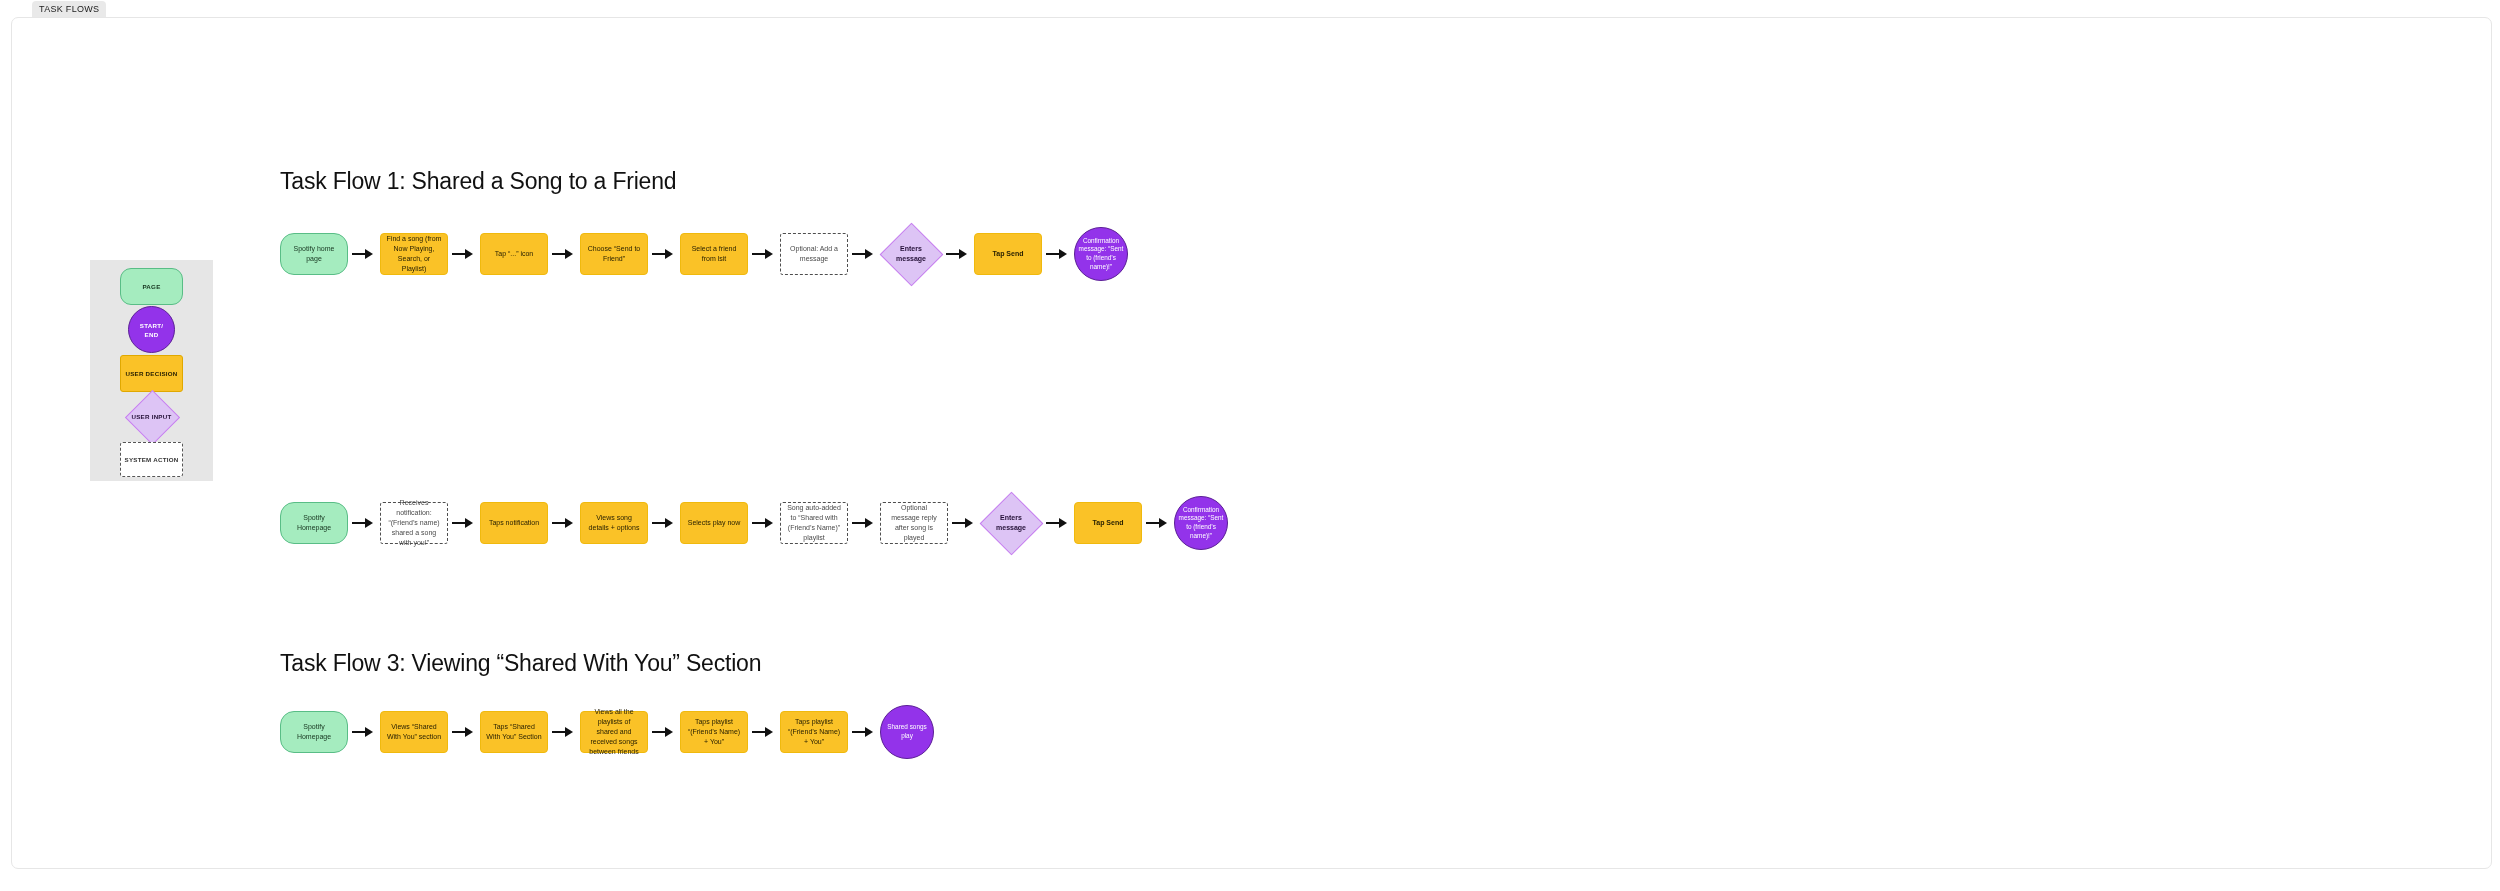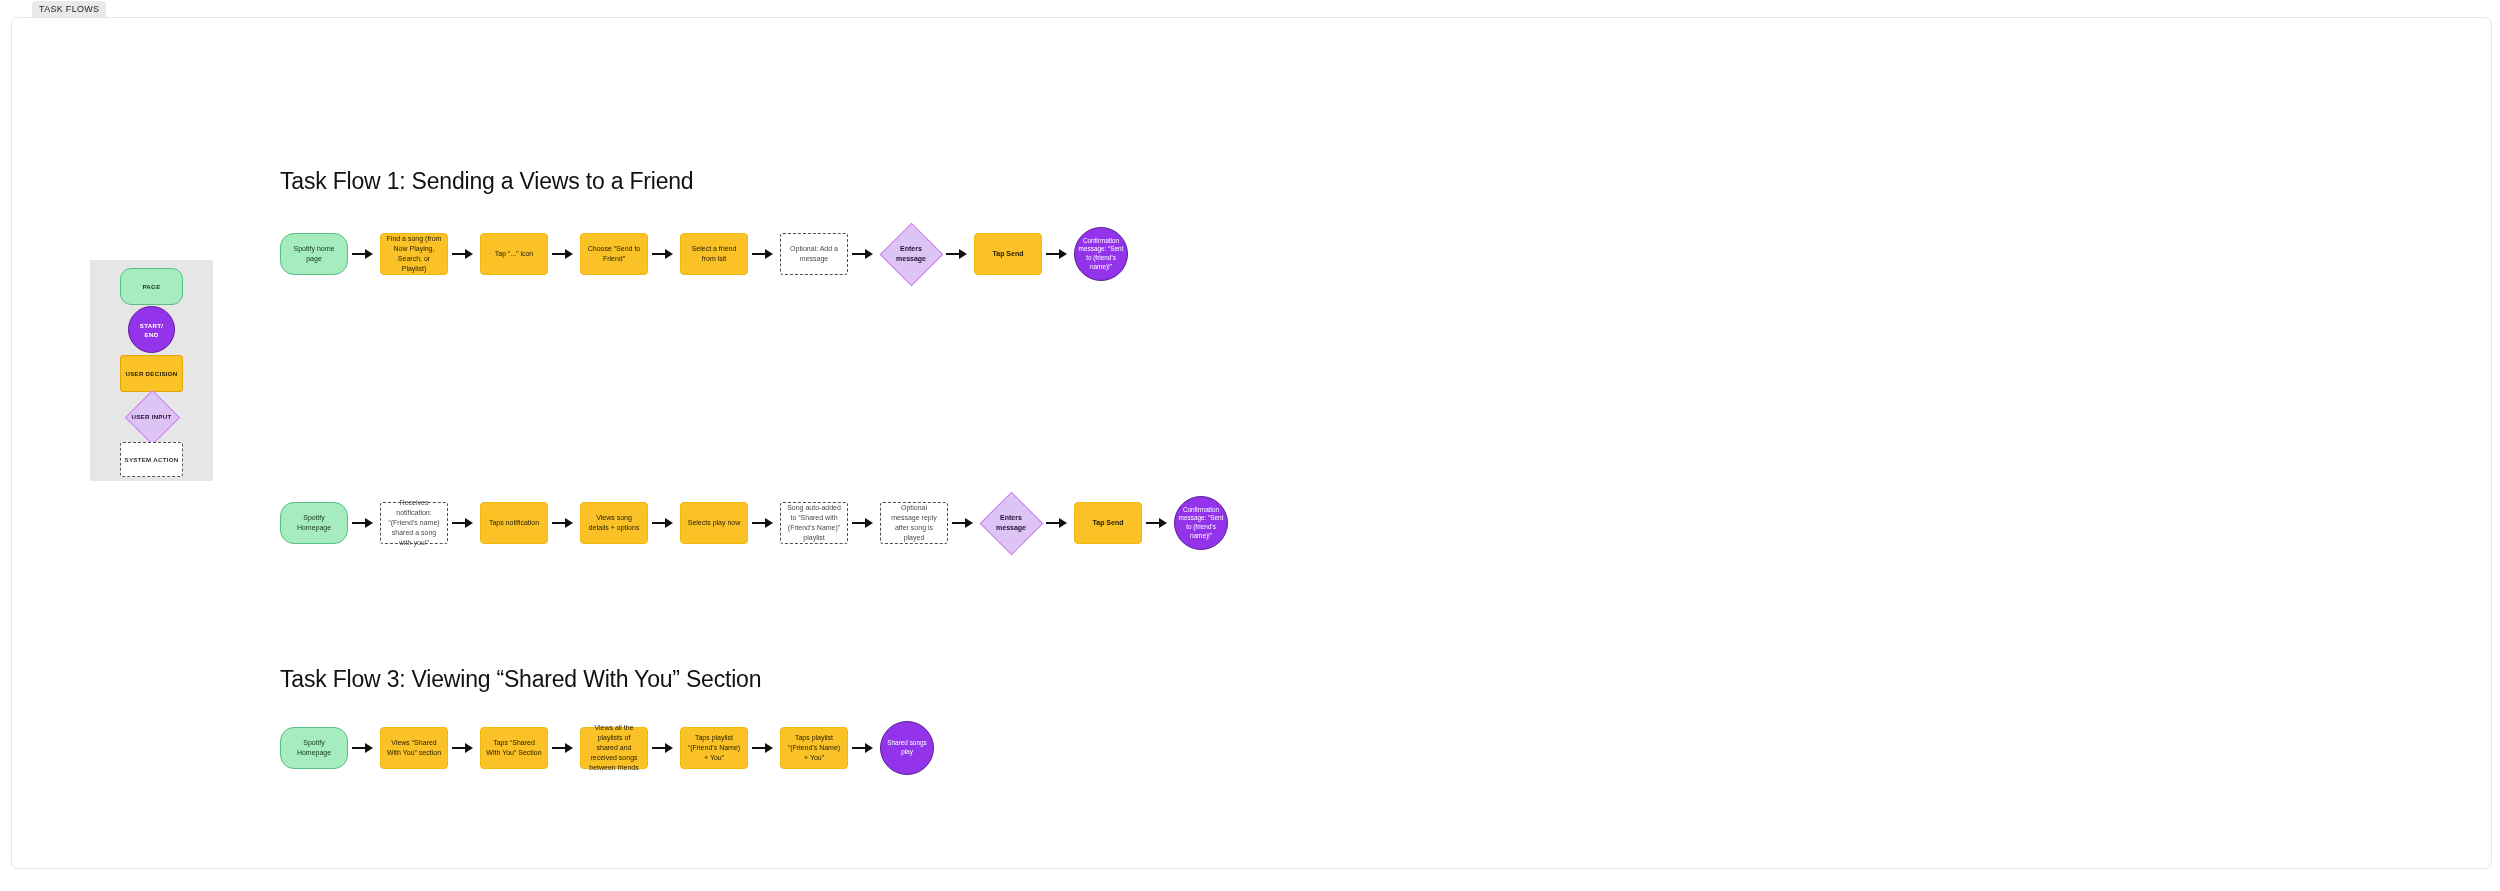--- a/index.html
+++ b/index.html
@@ -254,21 +254,21 @@
     </div>
     <div class="legend-slot">
       <div class="sh-system">
         <span class="lg-label">SYSTEM ACTION</span>
       </div>
     </div>
   </div>
 
   <div id="flows-root">
       <div class="section" style="left: 268px; top: 150px;">
-        <div class="section-title">Task Flow 1: Sending a Views to a Friend</div>
+        <div class="section-title">Task Flow 1: Shared a Song to a Friend</div>
         <div class="flow-row">
           <div class="node n-page">
             <span>Spotify home page</span>
           </div>
           <div class="arrow">
             <span class="shaft"></span>
             <span class="head"></span>
           </div>
           <div class="node n-decision">
             <span>Find a song (from Now Playing, Search, or Playlist)</span>
@@ -389,21 +389,21 @@
           </div>
           <div class="arrow">
             <span class="shaft"></span>
             <span class="head"></span>
           </div>
           <div class="node n-end">
             <span>Confirmation message: “Sent to (friend’s name)!”</span>
           </div>
         </div>
       </div>
-      <div class="section" style="left: 268px; top: 648px;">
+      <div class="section" style="left: 268px; top: 632px;">
         <div class="section-title">Task Flow 3: Viewing “Shared With You” Section</div>
         <div class="flow-row">
           <div class="node n-page">
             <span>Spotify Homepage</span>
           </div>
           <div class="arrow">
             <span class="shaft"></span>
             <span class="head"></span>
           </div>
           <div class="node n-decision">

